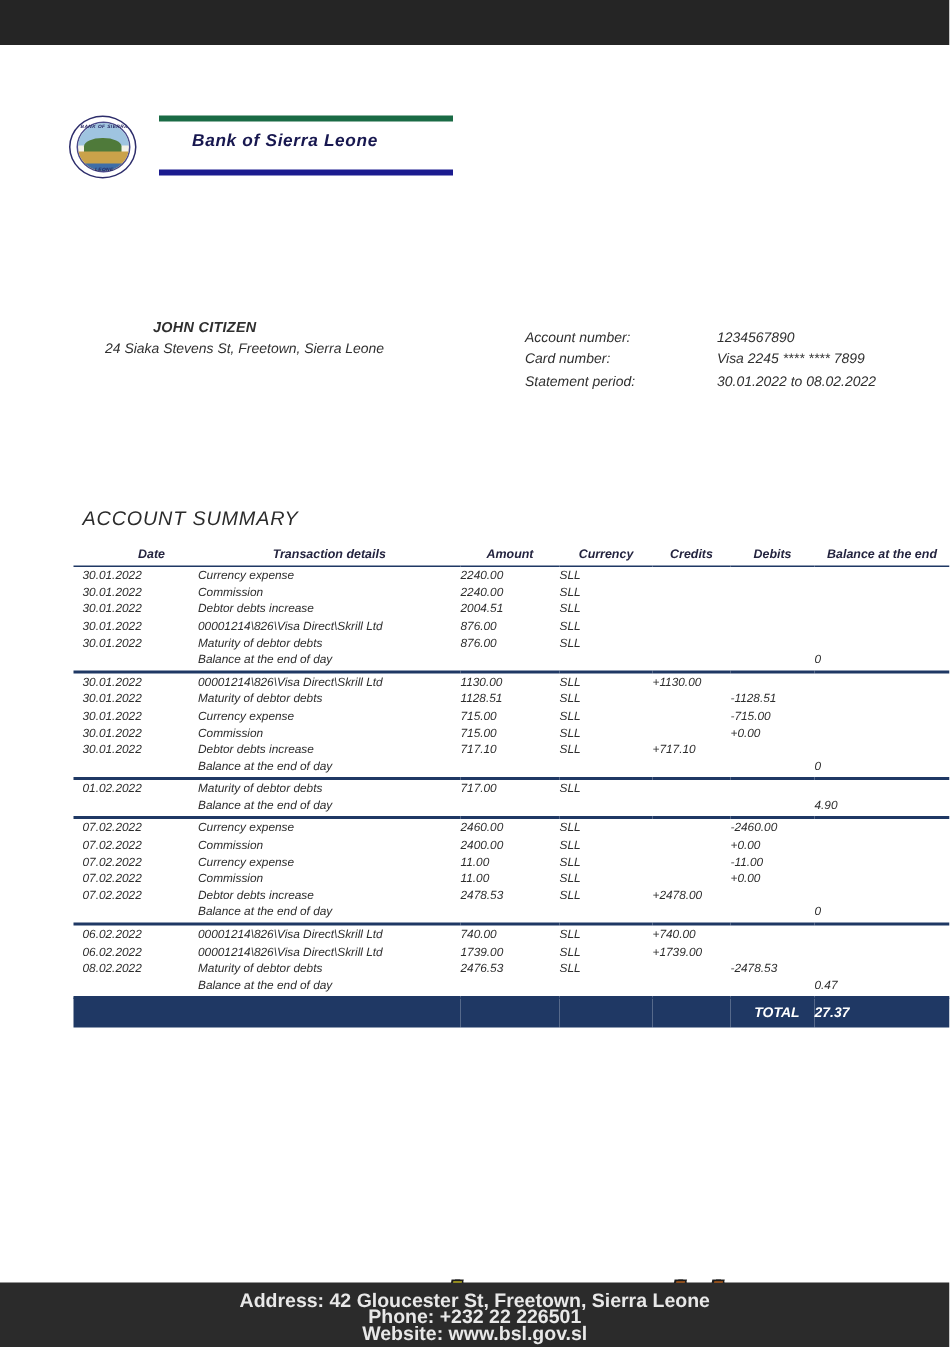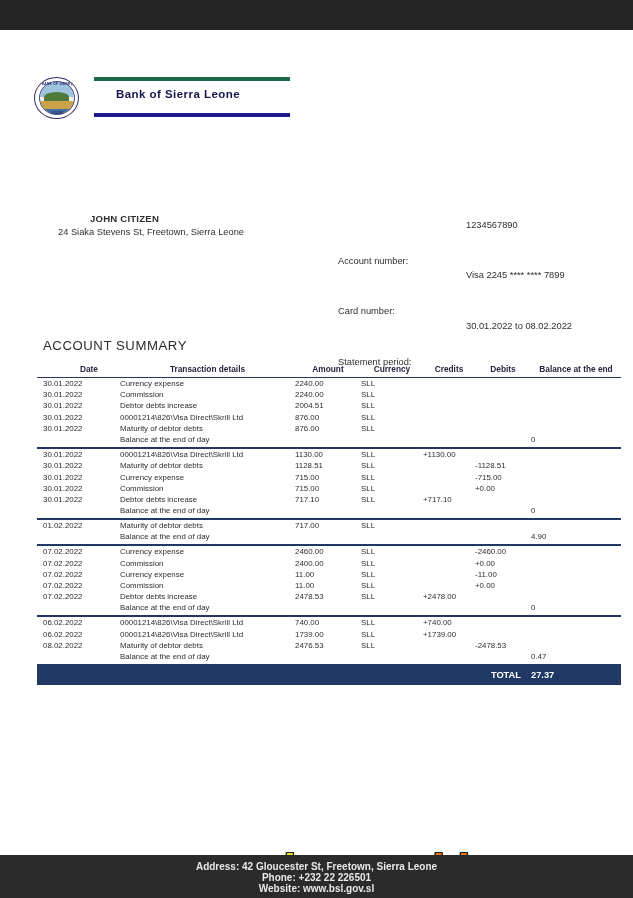--- a/index.html
+++ b/index.html
@@ -26,23 +26,24 @@
   .band-bottom {
     position: absolute;
     left: 0; top: 855px;
     width: 633px; height: 43px;
     background: #2b2b2b;
   }
 
   
   .sheet {
     position: absolute;
-    left: 4px; top: 30px;
+    left: 16px; top: 30px;
     width: 509px; height: 825px;
     background: #ffffff;
+    font-style: italic;
   }
 
   
   .letterhead {
     position: absolute;
     left: 30px; top: 45px;
     width: 260px; height: 46px;
   }
   .seal {
     position: absolute;
@@ -146,21 +147,20 @@
     font-size: 9.3px;
     line-height: 14.3px;
     color: #2f2f2f;
   }
   .acct-row {
     display: flex;
   }
   .acct-label {
     width: 128px;
     flex: 0 0 128px;
-    margin-top: 36px;
   }
   .acct-value { white-space: nowrap; }
 
   
   .summary-title {
     position: absolute;
     left: 39px; top: 308px;
     font-size: 13.2px;
     letter-spacing: .55px;
     color: #2b2b2b;
@@ -240,21 +240,21 @@
   .wm-a { color: #f2e41c; }
   .wm-b { color: #ef7415; }
   .wm-c { color: #7a0fb0; }
 
   
   .footer {
     position: absolute;
     left: 0; top: 861px;
     width: 633px;
     text-align: center;
-    font-size: 10px;
+    font-size: 13px;
     line-height: 11.2px;
     color: #e8e8e8;
     font-weight: bold;
   }
 </style>
 </head>
 <body>
 
 <div class="band-top"></div>
 

